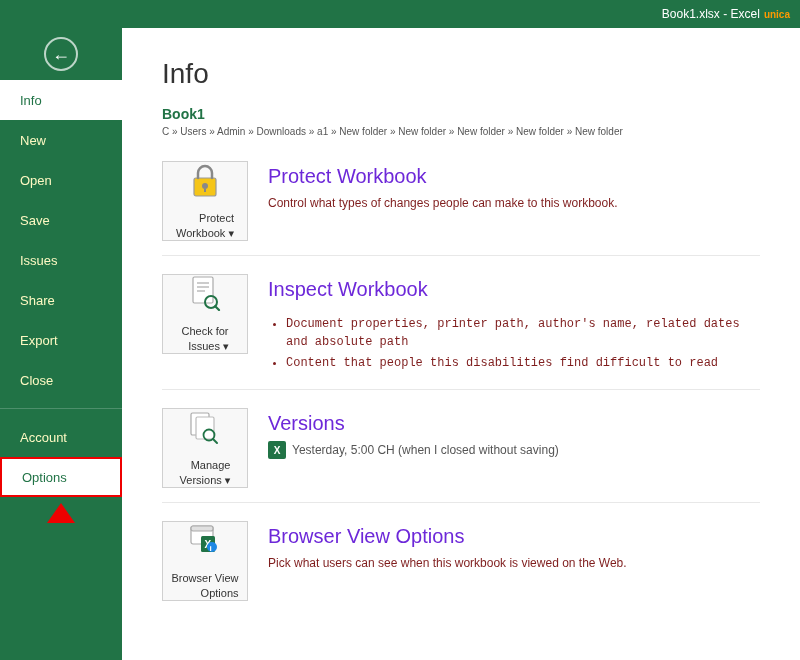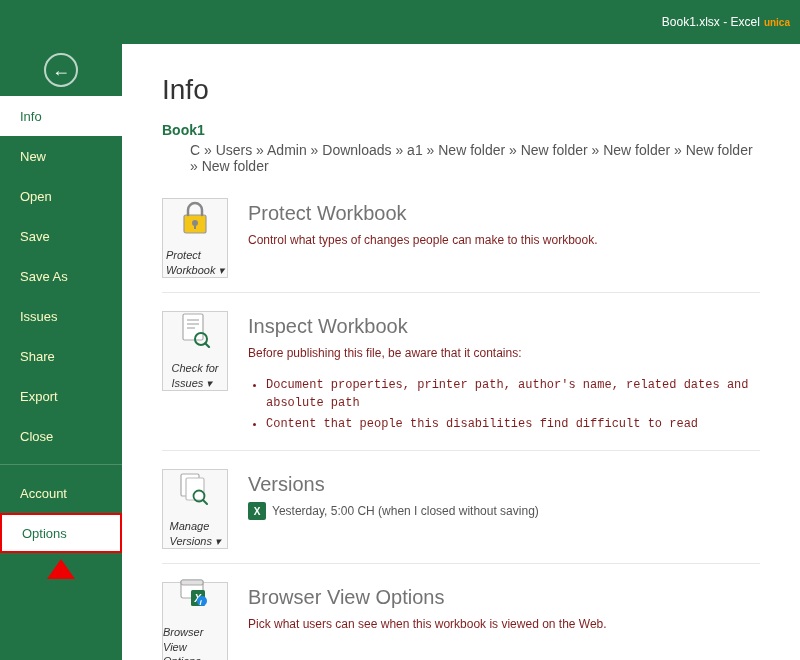--- a/index.html
+++ b/index.html
@@ -1,19 +1,19 @@
 <!DOCTYPE html>
 <html><head>
   <meta charset="utf-8">
   <style>
     * { margin: 0; padding: 0; box-sizing: border-box; }
     body { width: 800px; height: 660px; font-family: 'Segoe UI', Arial, sans-serif; display: flex; flex-direction: column; overflow: hidden; background: #fff; }
 
     .title-bar {
-      height: 44px;
+      height: 28px;
       background: #217346;
       display: flex;
       align-items: center;
       justify-content: flex-end;
       padding-right: 10px;
       font-size: 12px;
       color: #fff;
     }
     .title-bar-text { color: #fff; font-size: 12px; }
     .unica { color: #f90; font-weight: bold; font-size: 10px; margin-left: 4px; }
@@ -99,59 +99,57 @@
     }
 
     .file-name {
       font-size: 14px;
       color: #217346;
       font-weight: 600;
       margin-bottom: 4px;
     }
 
     .file-path {
-      font-size: 14px;
+      font-size: 10px;
       color: #555;
       margin-bottom: 24px;
-      margin-left: 28px;
     }
 
     
     .info-card {
       display: flex;
       align-items: flex-start;
       margin-bottom: 18px;
       padding-bottom: 14px;
       border-bottom: 1px solid #e8e8e8;
     }
     .info-card:last-child { border-bottom: none; }
 
     .card-icon {
-      width: 66px;
+      width: 86px;
       height: 80px;
       border: 1px solid #d0d0d0;
       background: #f8f8f8;
       display: flex;
       flex-direction: column;
       align-items: center;
       justify-content: center;
       flex-shrink: 0;
       margin-right: 20px;
       cursor: pointer;
       font-size: 11px;
       color: #333;
-      text-align: left;
+      text-align: right;
       line-height: 1.3;
-      font-style: italic;
     }
 
     .icon-svg { font-size: 28px; margin-bottom: 4px; }
 
     .card-content { flex: 1; padding-top: 4px; }
-    .card-title { font-size: 20px; font-weight: 400; color: #737373; margin-bottom: 6px; }
+    .card-title { font-size: 20px; font-weight: 400; color: #6d28d9; margin-bottom: 6px; }
     .card-desc { font-size: 12px; color: #7f1d1d; line-height: 1.5; }
     .card-desc ul { padding-left: 18px; margin-top: 14px; font-family: Liberation Mono, monospace; }
     .card-desc li { margin-bottom: 3px; }
 
     .version-entry {
       display: flex;
       align-items: center;
       font-size: 12px;
       color: #555;
       gap: 6px;
@@ -193,23 +191,20 @@
       </div>
 
       <div class="sidebar-item">
         <span>Open</span>
       </div>
 
       <div class="sidebar-item">
         <span>Save</span>
       </div>
 
-      <div class="sidebar-item">
-        <span>Save As</span>
-      </div>
 
       <div class="sidebar-item">
         <span>Issues</span>
       </div>
 
       <div class="sidebar-item">
         <span>Share</span>
       </div>
 
       <div class="sidebar-item">
@@ -271,21 +266,20 @@
             <line x1="8" y1="16" x2="16" y2="16" stroke="#aaa" stroke-width="1.2"></line>
             <circle cx="22" cy="27" r="6" fill="none" stroke="#217346" stroke-width="2"></circle>
             <line x1="26.2" y1="31.2" x2="30" y2="35" stroke="#217346" stroke-width="2.2" stroke-linecap="round"></line>
           </svg>
         </div>
         <span>Check for<br>Issues ▾</span>
       </div>
       <div class="card-content">
         <div class="card-title">Inspect Workbook</div>
         <div class="card-desc">
-          <span>Before publishing this file, be aware that it contains:</span>
           <ul>
             <li>Document properties, printer path, author's name, related dates and absolute path</li>
             <li>Content that people this disabilities find difficult to read</li>
           </ul>
         </div>
       </div>
     </div>
 
     <div class="info-card">
       <div class="card-icon">

